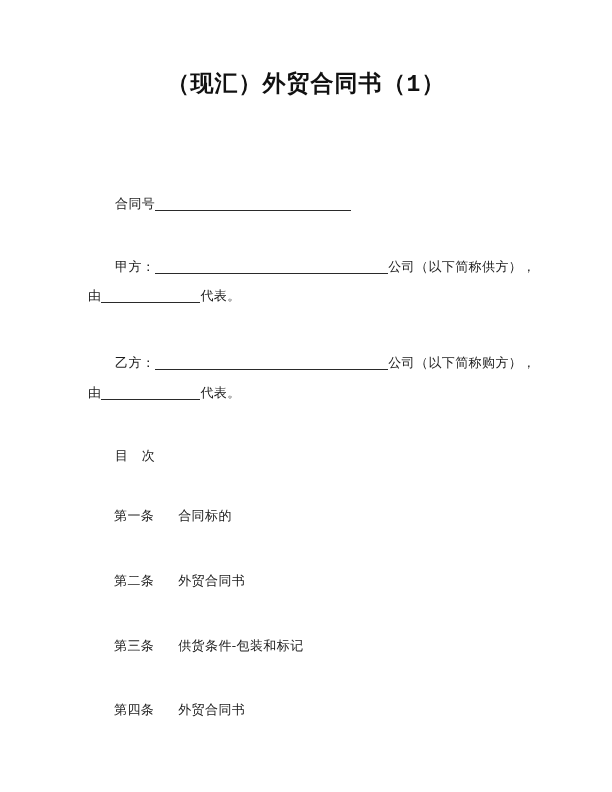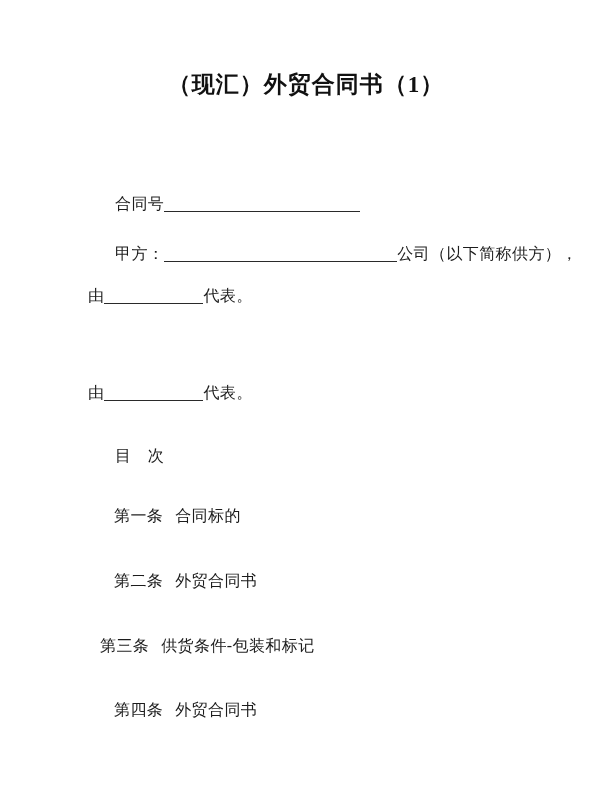--- a/index.html
+++ b/index.html
@@ -11,83 +11,86 @@
     font-family: "Liberation Serif", "DejaVu Serif", serif;
     color: #1c1c1c;
     overflow: hidden;
   }
   .doc-title {
     position: absolute;
     top: 70px;
     left: 0;
     width: 612px;
     text-align: center;
-    font-family: Liberation Serif, serif;
+    font-family: Liberation Mono, monospace;
     font-weight: 700;
     font-size: 23px;
     line-height: 30px;
     letter-spacing: 1px;
     color: #111111;
   }
   .line {
     position: absolute;
-    font-size: 16px;
+    font-size: 13px;
     line-height: 16px;
     letter-spacing: 0.4px;
     white-space: nowrap;
   }
   .blank {
     display: inline-block;
     height: 13px;
     border-bottom: 1px solid #2a2a2a;
     vertical-align: -3px;
     overflow: hidden;
   }
   .w196 { width: 196px; }
   .w233 { width: 233px; }
   .w99  { width: 99px; }
-  .toc-article-title { margin-left: 12px; }
+  .toc-article-title { margin-left: 24px; }
 </style>
 </head>
 <body>
 
 <div class="page">
 
   <div class="doc-title">（现汇）外贸合同书（1）</div>
 
   <div class="line" style="top:196px; left:115px;">
     <span>合同号</span><span class="blank w196"></span>
   </div>
 
-  <div class="line" style="top:246px; left:115px;">
+  <div class="line" style="top:259px; left:115px;">
     <span>甲方：</span><span class="blank w233"></span><span>公司（以下简称供方），</span>
   </div>
 
   <div class="line" style="top:288px; left:88px;">
     <span>由</span><span class="blank w99"></span><span>代表。</span>
   </div>
 
+  <div class="line" style="top:355px; left:115px;">
+    <span>乙方：</span><span class="blank w233"></span><span>公司（以下简称购方），</span>
+  </div>
 
   <div class="line" style="top:385px; left:88px;">
     <span>由</span><span class="blank w99"></span><span>代表。</span>
   </div>
 
   <div class="line" style="top:448px; left:115px;text-align:right;">
     <span>目　次</span>
   </div>
 
   <div class="line" style="top:508px; left:114px;">
     <span>第一条</span><span class="toc-article-title">合同标的</span>
   </div>
 
   <div class="line" style="top:573px; left:114px;">
     <span>第二条</span><span class="toc-article-title">外贸合同书</span>
   </div>
 
-  <div class="line" style="top:638px; left:100px;">
+  <div class="line" style="top:638px; left:114px;">
     <span>第三条</span><span class="toc-article-title">供货条件-包装和标记</span>
   </div>
 
   <div class="line" style="top:702px; left:114px;">
     <span>第四条</span><span class="toc-article-title">外贸合同书</span>
   </div>
 
 </div>
 
 </body></html>

